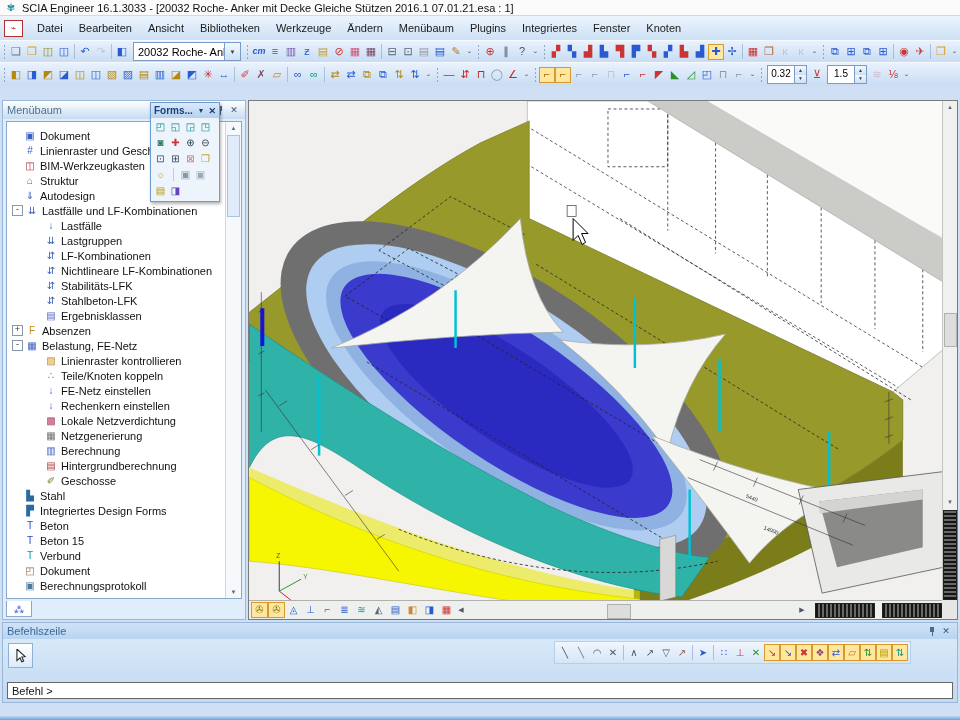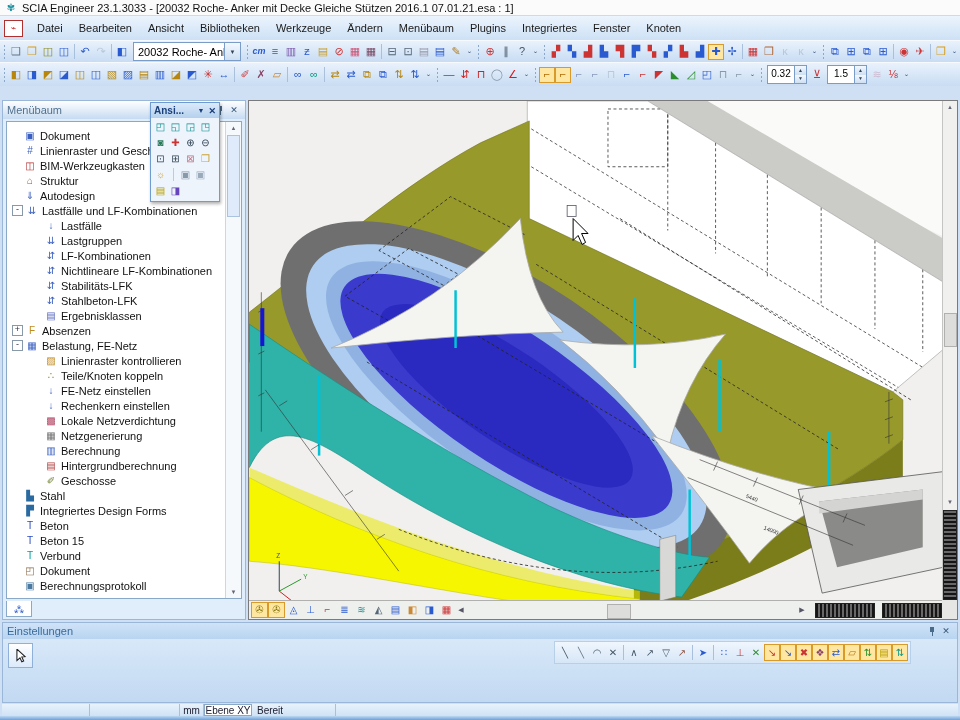--- a/index.html
+++ b/index.html
@@ -83,21 +83,21 @@
   .scell.last{flex:1;border-right:none;}
   .bottomstrip{position:absolute;left:0;right:0;top:716px;height:4px;background:linear-gradient(#bcd8f2,#6f9fd8);}
 </style>
 </head>
 <body>
 
 <div class="app">
 
   <div class="titlebar">
     <span class="titleicon">✾</span>
-    <span>SCIA Engineer 23.1.3033 - [20032 Roche- Anker mit Decke Gleiche Stützen 2016.1 07.01.21.esa : 1]</span>
+    <span>SCIA Engineer 16.1.3033 - [20032 Roche- Anker mit Decke Gleiche Stützen 2016.1 07.01.21.esa : 1]</span>
   </div>
 
   <div class="menubar">
     <span class="appbtn">⌁</span>
     <span id="menu-items" style="display: flex;">
         <span class="menu-item">Datei</span>
         <span class="menu-item">Bearbeiten</span>
         <span class="menu-item">Ansicht</span>
         <span class="menu-item">Bibliotheken</span>
         <span class="menu-item">Werkzeuge</span>
@@ -427,21 +427,21 @@
     </div>
     <div class="tabstrip">
       <span class="dtab">
           <span style="color:#2a5ad0">⁂</span>
         </span>
     </div>
   </div>
 
   <div class="float-tb">
     <div class="float-h">
-      <span>Ansi...</span>
+      <span>Forms...</span>
       <span class="flex1"></span>
       <span style="font-size:7px;color:#1a3f7a">▼</span>
       <span style="font-size:9px;color:#1a3f7a;margin-left:4px">✕</span>
     </div>
     <div id="ansicht-rows">
         <div class="float-row">
           <span class="fic" style="color: rgb(10, 143, 143);">◰</span>
           <span class="fic" style="color: rgb(10, 143, 143);">◱</span>
           <span class="fic" style="color: rgb(10, 143, 143);">◲</span>
           <span class="fic" style="color: rgb(10, 143, 143);">◳</span>
@@ -609,21 +609,21 @@
       <span class="vthumb"></span>
       <span class="flex1"></span>
       <span class="sarrow">▼</span>
       <span class="vdark"></span>
     </div>
     <div class="vcorner"></div>
   </div>
 
   <div class="cmdpanel">
     <div class="cmd-h">
-      <span>Einstellungen</span>
+      <span>Befehlszeile</span>
       <span class="flex1"></span>
       <span class="hbtn">
           <span class="pin"></span>
         </span>
       <span class="hbtn">✕</span>
     </div>
     <div class="cursorbtn">
       <svg width="12" height="14" viewBox="0 0 9 12">
         <path d="M1,0 L1,10 L3.6,7.6 L5.2,11 L6.8,10.2 L5.2,6.9 L8,6.6 Z" fill="#fff" stroke="#222" stroke-width="0.9"></path>
       </svg>
@@ -647,25 +647,18 @@
         <span class="icon hl" style="color: rgb(204, 51, 51);">↘</span>
         <span class="icon hl" style="color: rgb(42, 90, 208);">↘</span>
         <span class="icon hl" style="color: rgb(204, 51, 51);">✖</span>
         <span class="icon hl" style="color: rgb(136, 68, 102);">❖</span>
         <span class="icon hl" style="color: rgb(42, 90, 208);">⇄</span>
         <span class="icon hl" style="color: rgb(176, 106, 0);">▱</span>
         <span class="icon hl" style="color: rgb(42, 143, 42);">⇅</span>
         <span class="icon hl" style="color: rgb(184, 160, 0);">▤</span>
         <span class="icon hl" style="color: rgb(10, 153, 136);">⇅</span>
       </div>
+    <input class="cmdinput" readonly="" value="Befehl &gt;" style="">
   </div>
 
-  <div class="statusbar" id="statusbar">
-      <span class="scell" style="width: 88px;"></span>
-      <span class="scell" style="width: 90px;"></span>
-      <span class="scell" style="width: 24px;">mm</span>
-      <span class="scell white" style="width: 48px;">Ebene XY</span>
-      <span class="scell left" style="width: 84px;">Bereit</span>
-      <span class="scell last"></span>
-    </div>
   <div class="bottomstrip"></div>
 
 </div>
 
 </body></html>

